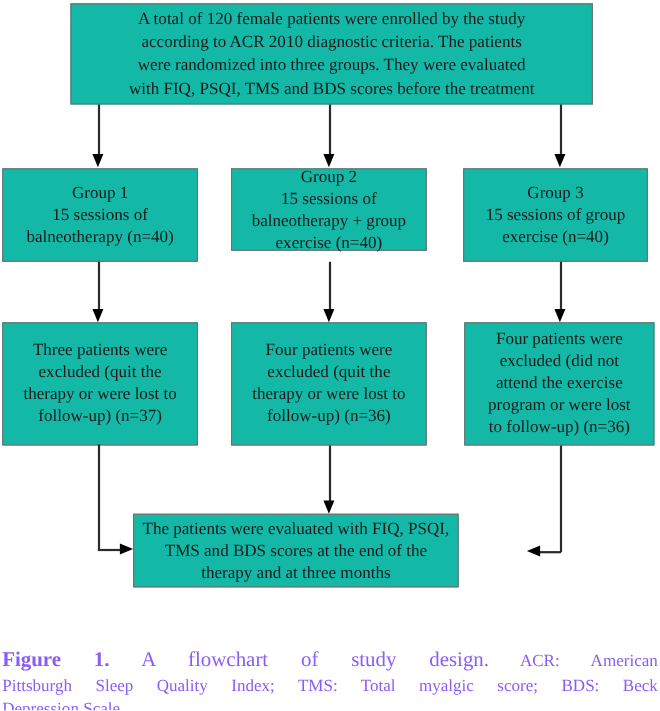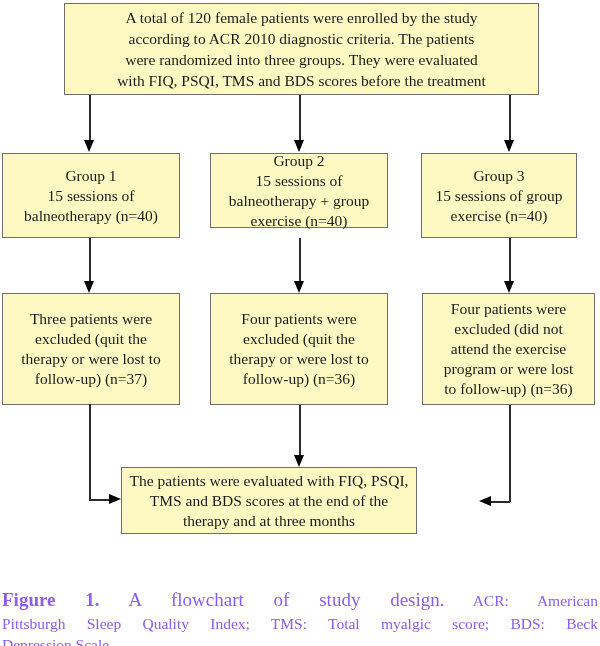--- a/index.html
+++ b/index.html
@@ -9,34 +9,34 @@
     width: 600px;
     height: 646px;
     background: #ffffff;
     overflow: hidden;
     font-family: "Liberation Serif", "DejaVu Serif", serif;
     color: #141414;
   }
   .box {
     position: absolute;
     border: 1.5px solid #6e6e6e;
-    background: #fef9c3;
+    background: #14b8a6;
     display: flex;
     align-items: center;
     justify-content: center;
     text-align: center;
     white-space: pre-line;
     font-size: 15.5px;
     line-height: 20px;
     color: #1a1a1a;
   }
   .box-top    { left: 64px;  top: 3px;   width: 475px; height: 92px;  line-height: 21px; }
   .box-g1     { left: 2px;   top: 153px; width: 178px; height: 85px; }
   .box-g2     { left: 210px; top: 153px; width: 178px; height: 75px; }
-  .box-g3     { left: 421px; top: 153px; width: 156px; height: 85px; }
+  .box-g3     { left: 421px; top: 153px; width: 168px; height: 85px; }
   .box-e1     { left: 2px;   top: 293px; width: 178px; height: 112px; }
   .box-e2     { left: 210px; top: 293px; width: 178px; height: 112px; }
   .box-e3     { left: 422px; top: 293px; width: 173px; height: 112px; }
   .box-final  { left: 121px; top: 467px; width: 296px; height: 67px; }
 
   .vline { position: absolute; width: 1.5px; background: #2b2b2b; }
   .hline { position: absolute; height: 1.5px; background: #2b2b2b; }
   .arr-down {
     position: absolute; width: 0; height: 0;
     border-left: 5.5px solid transparent;

